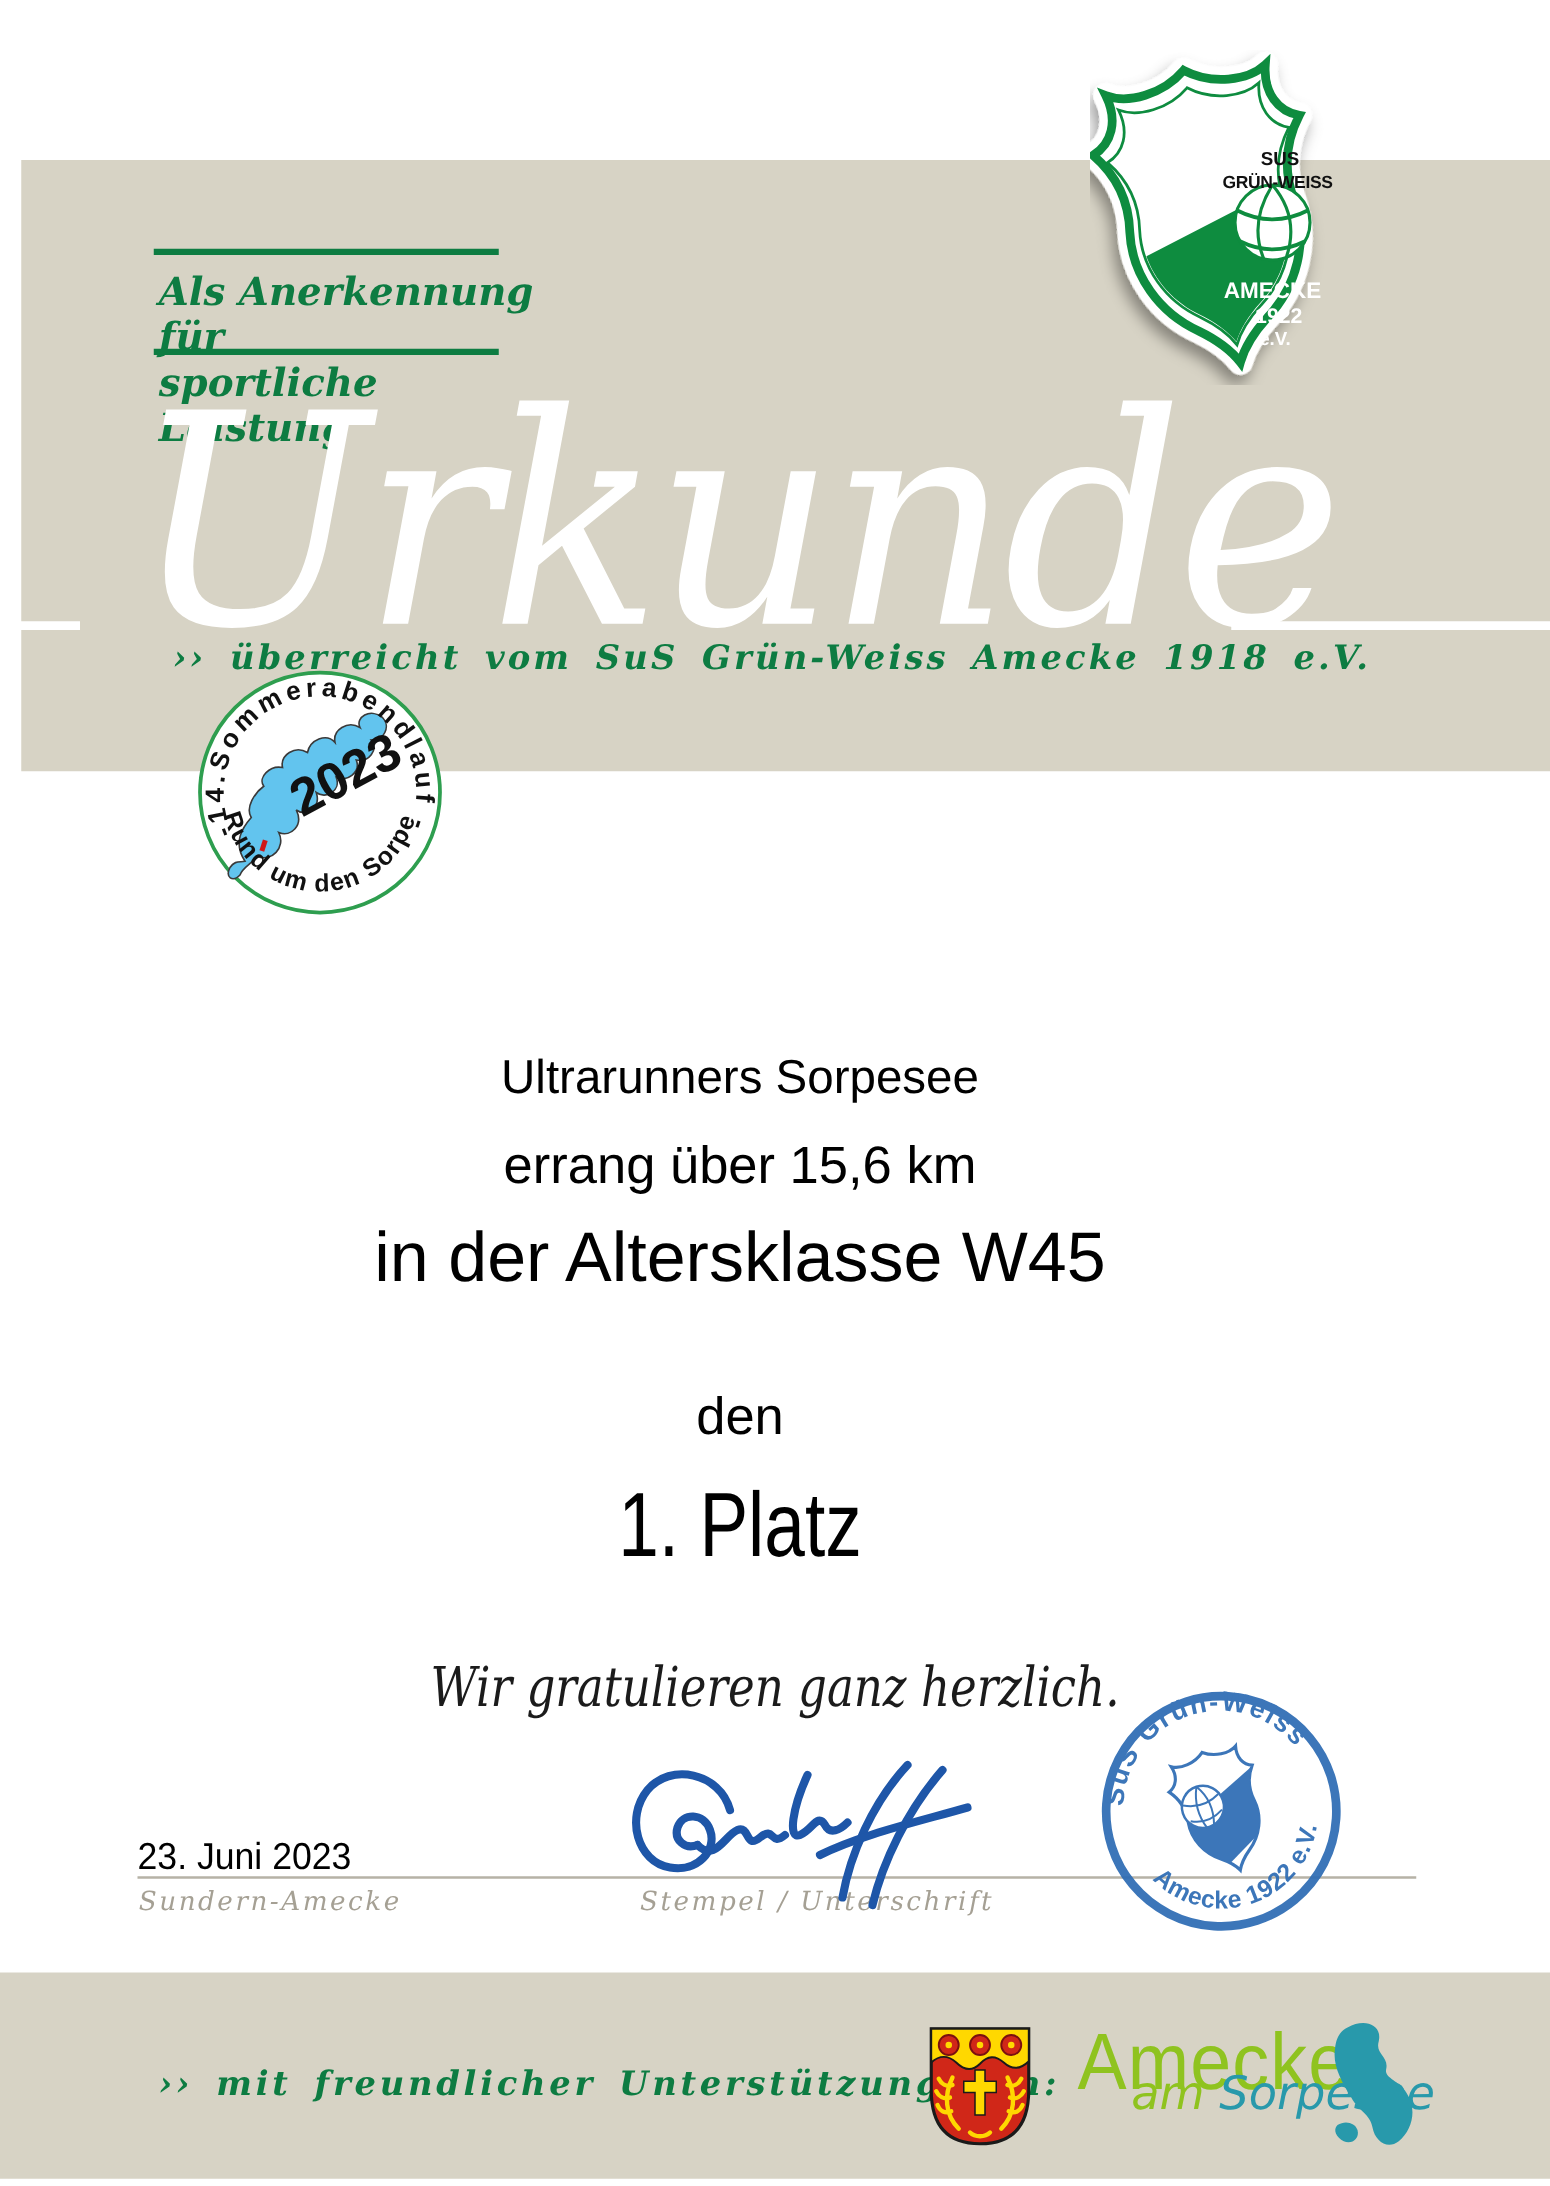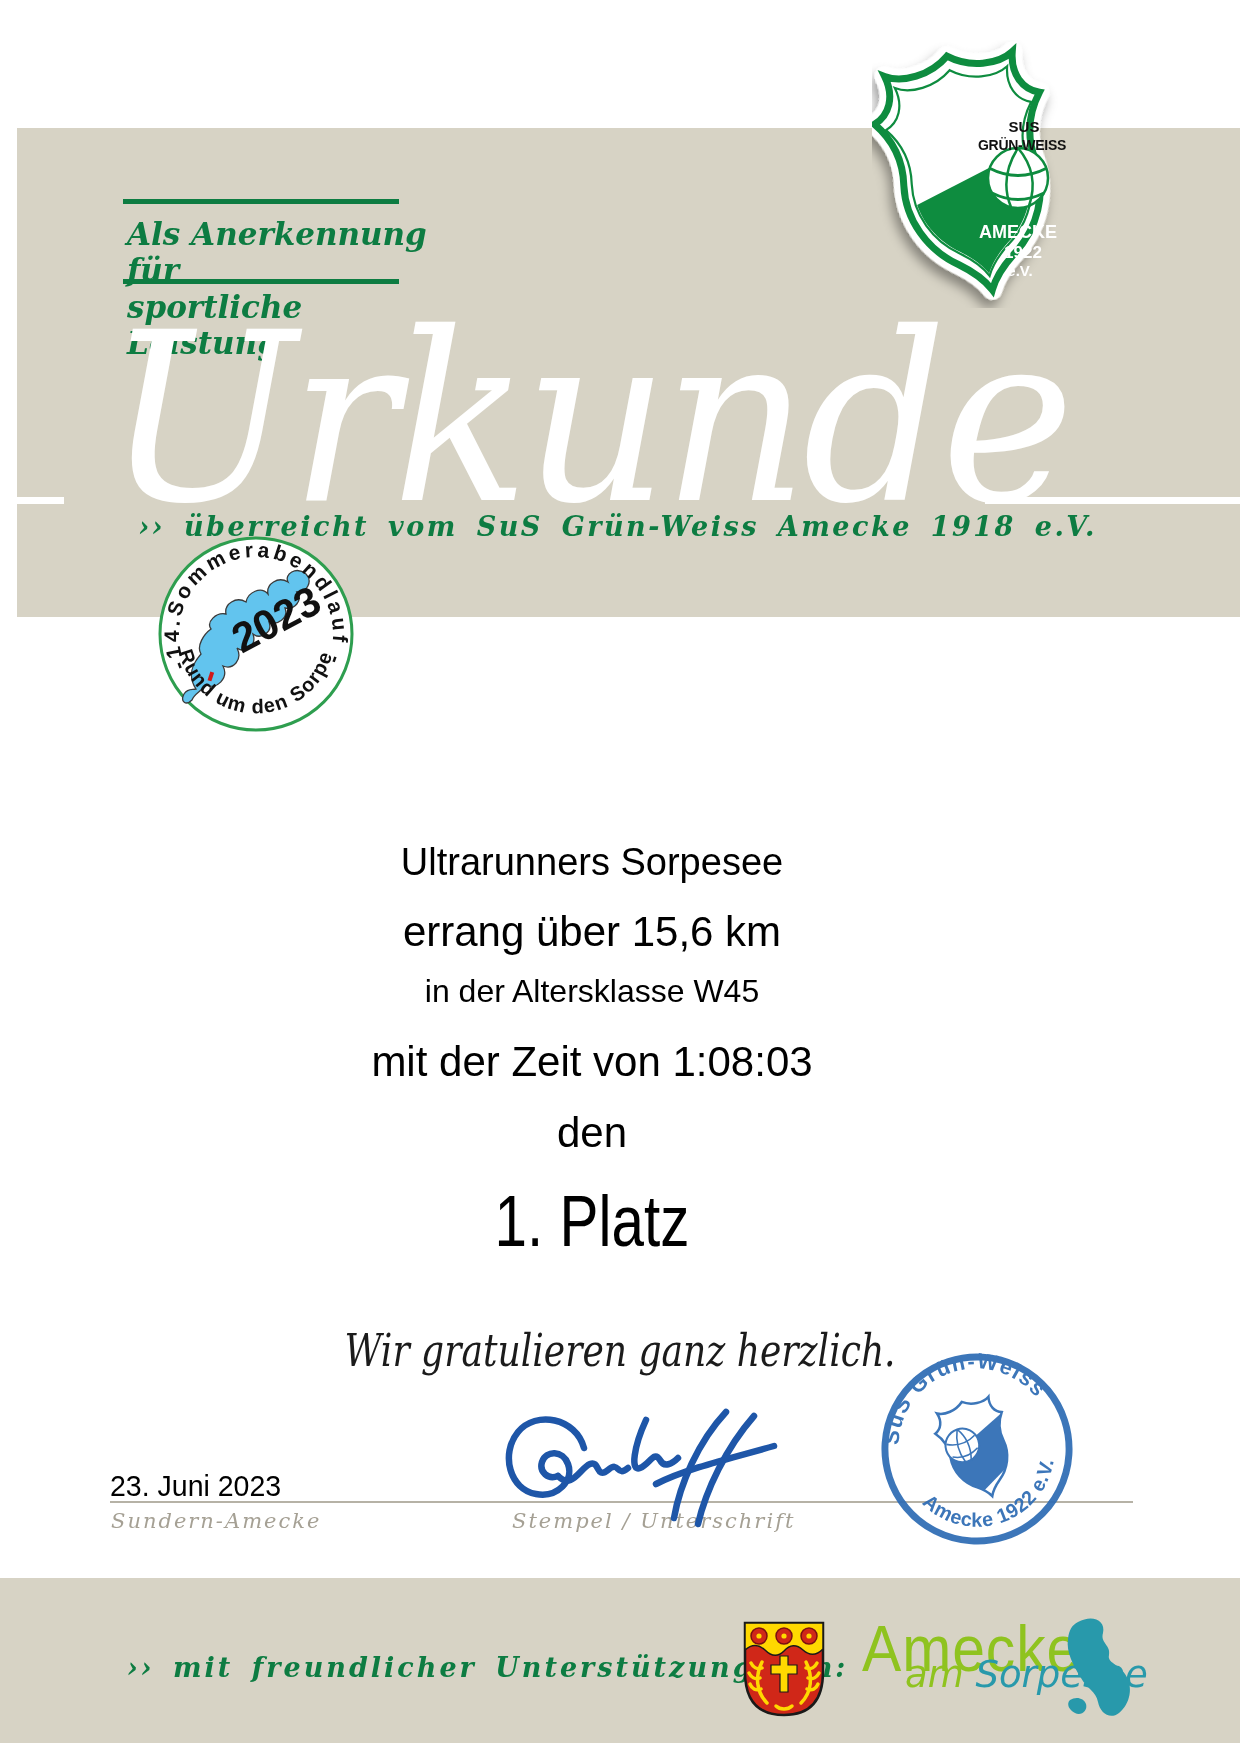--- a/index.html
+++ b/index.html
@@ -19,21 +19,21 @@
       font-style:italic;font-size:235px;line-height:1;letter-spacing:-6px;transform:scaleX(.96);
       transform-origin:left top;white-space:nowrap;}
   .white-line{top:497px;height:7px;background:#ffffff;}
   #presented{right:143px;top:511px;color:#0d7c42;font-family:"DejaVu Serif","Liberation Serif",serif;
       font-style:italic;font-weight:bold;font-size:27px;letter-spacing:2.5px;word-spacing:7px;white-space:nowrap;}
   
   .cline{left:0;width:1184px;text-align:center;color:#000;white-space:nowrap;}
   #recipient{top:757px;font-size:62px;}
   #team{top:841px;font-size:38px;}
   #l-dist{top:908px;font-size:42px;}
-  #l-class{top:973px;font-size:32px;}
+  #l-class{top:973px;font-size:56px;}
   #l-time{top:1038px;font-size:42px;}
   #l-den{top:1109px;font-size:42px;}
   #placement{top:1179px;font-size:73px;transform:scaleX(.8);transform-origin:50% 50%;}
   #congrats{left:0;top:1325px;width:1240px;text-align:center;color:#1b1b1b;
       font-family:"DejaVu Serif","Liberation Serif",serif;font-style:italic;font-size:44px;
       transform:scaleX(.82);transform-origin:50% 50%;}
   
   #sig-line{left:110px;top:1501px;width:1023px;height:2px;background:#b6b2a6;z-index:1;}
   #date{left:110px;top:1469px;font-size:30px;color:#000;transform:scaleX(.95);transform-origin:left top;white-space:nowrap;}
   .under-label{top:1509px;color:#a5a094;font-family:"DejaVu Serif","Liberation Serif",serif;
@@ -128,21 +128,20 @@
       <textPath href="#badge-arc-top">-14.Sommerabendlauf -</textPath>
     </text>
     <text font-size="20" font-weight="bold" fill="#111" letter-spacing="1.2">
       <textPath href="#badge-arc-bottom">Rund um den Sorpesee</textPath>
     </text>
   </svg>
 
   <div class="abs cline" id="team">Ultrarunners Sorpesee</div>
   <div class="abs cline" id="l-dist">errang über 15,6 km</div>
   <div class="abs cline" id="l-class">in der Altersklasse W45</div>
-  <div class="abs cline" id="l-time">mit der Zeit von 1:08:03</div>
   <div class="abs cline" id="l-den">den</div>
   <div class="abs cline" id="placement">1. Platz</div>
   <div class="abs" id="congrats">Wir gratulieren ganz herzlich.</div>
 
   <div class="abs" id="sig-line"></div>
   <div class="abs" id="date">23. Juni 2023</div>
   <div class="abs under-label" style="left:111px">Sundern-Amecke</div>
   <div class="abs under-label" style="left:512px">Stempel / Unterschrift</div>
 
   <svg class="abs" id="signature-svg" width="300" height="125" viewBox="0 0 300 125">

